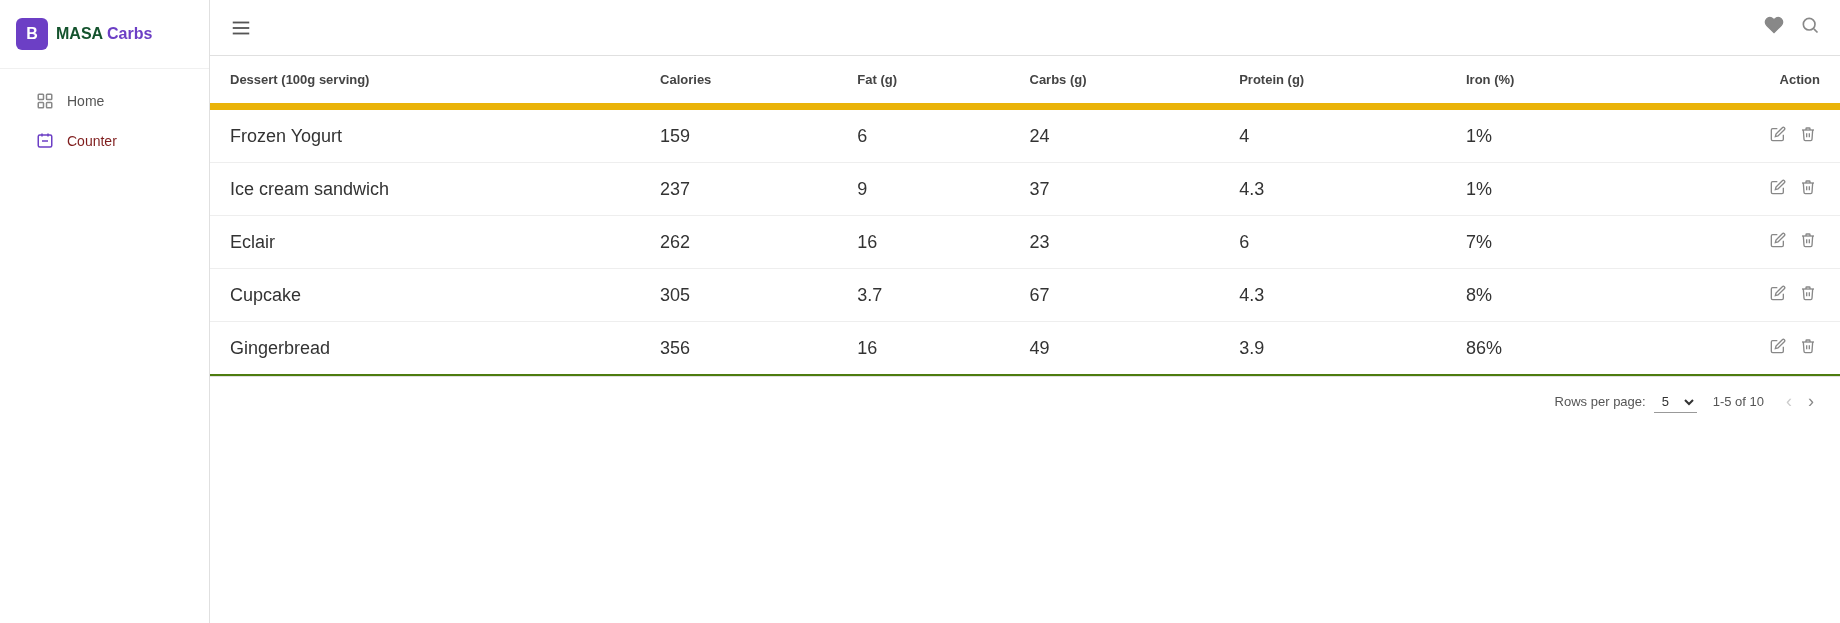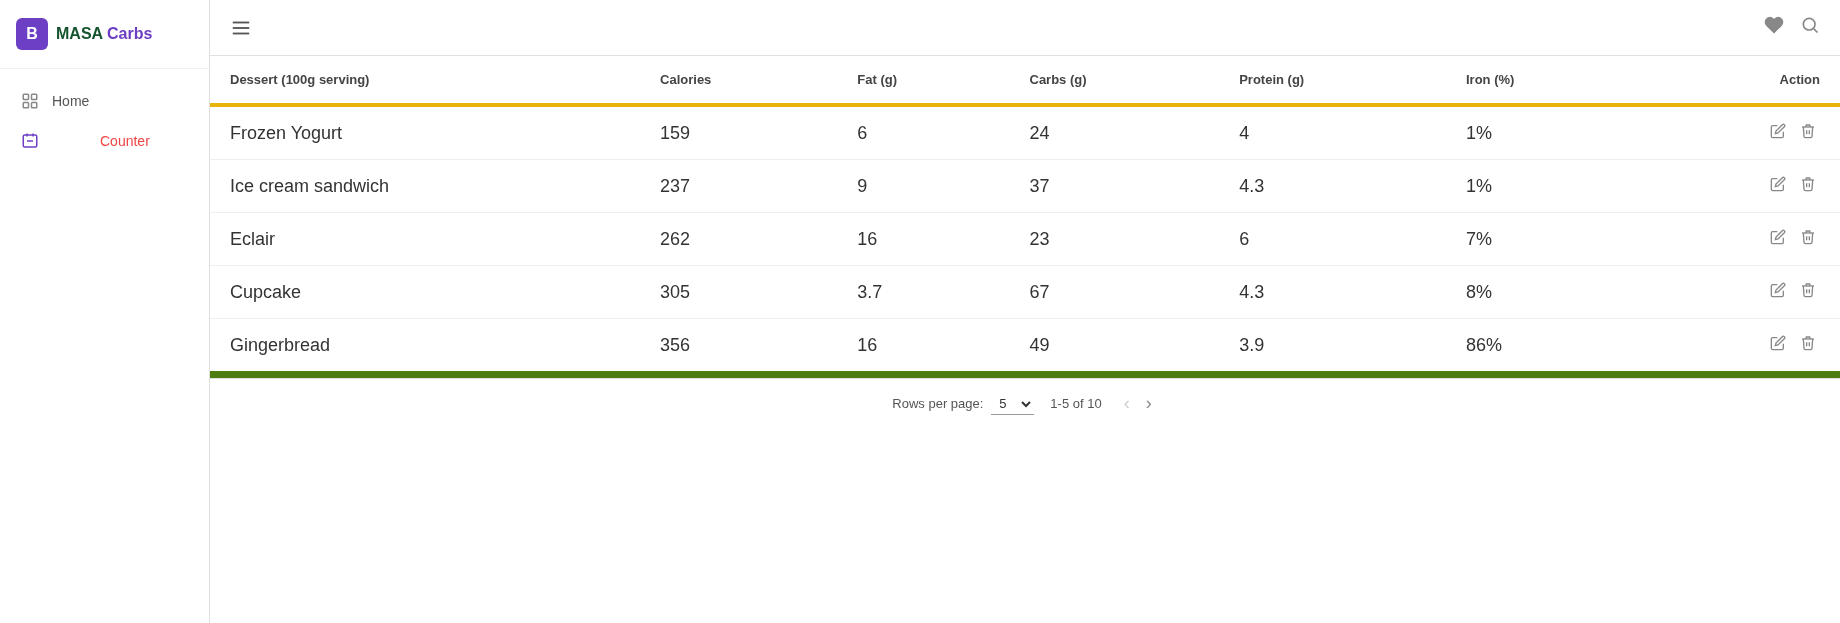--- a/index.html
+++ b/index.html
@@ -37,21 +37,21 @@
       color: #222;
     }
     .logo-text span { color: #6c3fc5; }
     .sidebar-nav {
       padding: 12px 0;
     }
     .sidebar-item {
       display: flex;
       align-items: center;
       gap: 12px;
-      padding: 10px 20px;
+      padding: 10px 35px;
       cursor: pointer;
       font-size: 14px;
       color: #555;
     }
     .sidebar-item.active { color: #6c3fc5; }
     .sidebar-item .nav-icon {
       width: 20px; height: 20px;
       display: flex; align-items: center; justify-content: center;
       flex-shrink: 0;
     }
@@ -96,34 +96,34 @@
       padding: 0;
       overflow: auto;
       background: #fff;
     }
     table {
       width: 100%;
       border-collapse: collapse;
       font-size: 13px;
     }
     thead tr {
-      border-bottom: 4px solid #eab308;
+      border-bottom: 7px solid #eab308;
     }
     thead th {
       text-align: left;
       padding: 16px 20px;
       font-weight: 600;
       color: #444;
       font-size: 13px;
       background: #fff;
     }
     tbody tr {
       border-bottom: 1px solid #eeeeee;
     }
-    tbody tr:last-child { border-bottom: 7px solid #4d7c0f; }
+    tbody tr:last-child { border-bottom: 2px solid #4d7c0f; }
     tbody td {
       padding: 14px 20px;
       color: #333;
       font-size: 18px;
     }
     .action-cell {
       display: flex;
       gap: 6px;
       align-items: center;
       justify-content: flex-end;
@@ -134,21 +134,21 @@
       cursor: pointer;
       color: #888;
       font-size: 16px;
       padding: 2px 4px;
     }
 
     
     .pagination-bar {
       display: flex;
       align-items: center;
-      justify-content: center;
+      justify-content: flex-end;
       padding: 12px 20px;
       gap: 16px;
       font-size: 13px;
       color: #555;
       border-top: 1px solid #e0e0e0;
       background: #fff;
     }
     .rows-per-page {
       display: flex;
       align-items: center;
@@ -207,21 +207,21 @@
 
     <div class="sidebar-item active">
       <span class="nav-icon">
         <svg viewBox="0 0 24 24" fill="none" stroke="#6c3fc5" stroke-width="2">
             <rect x="3" y="4" width="18" height="16" rx="2"></rect>
             <line x1="8" y1="2" x2="8" y2="6"></line>
             <line x1="16" y1="2" x2="16" y2="6"></line>
             <line x1="8" y1="12" x2="16" y2="12"></line>
           </svg>
       </span>
-      <span style="color:#ef4444;margin-left:48px;">Counter</span>
+      <span style="color:#7f1d1d;">Counter</span>
     </div>
 
   </nav>
 </aside>
 
 <main class="main">
 
   <div class="topbar">
     <button class="hamburger-icon" style="background:none;border:none;cursor:pointer;">
       <svg width="22" height="22" viewBox="0 0 24 24" fill="none" stroke="#555" stroke-width="2">

